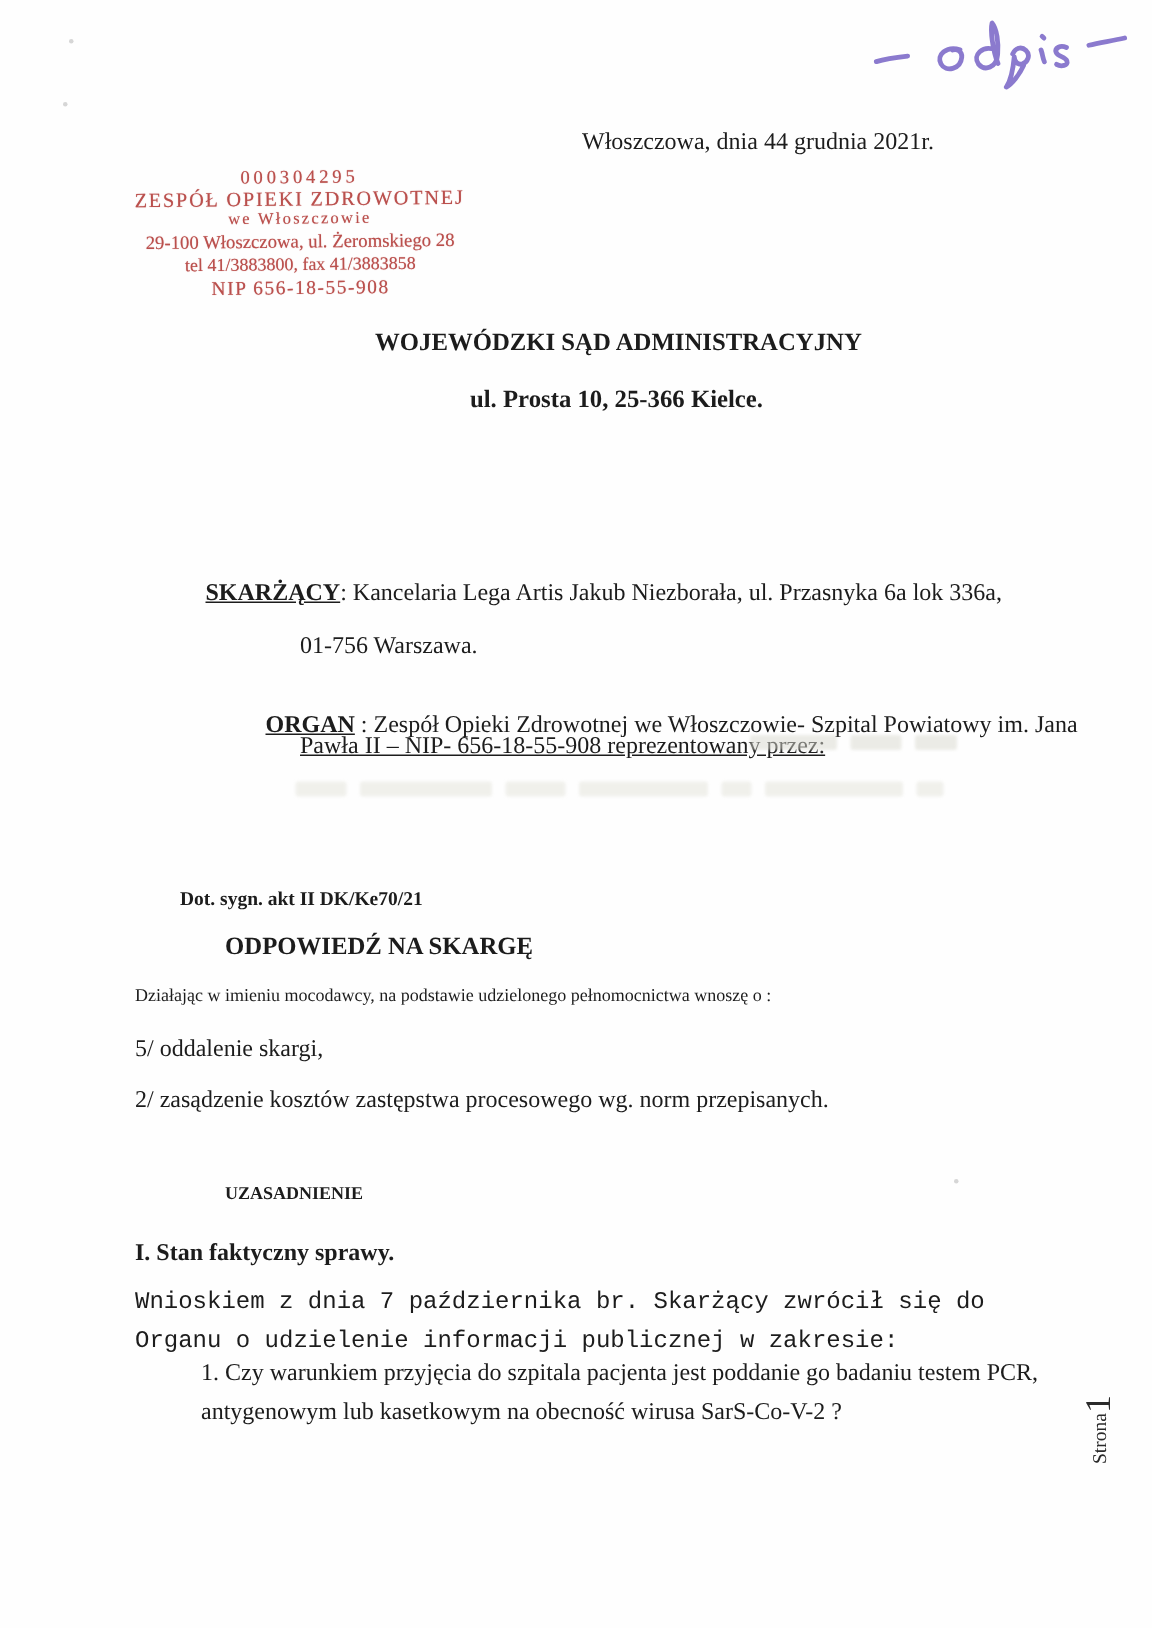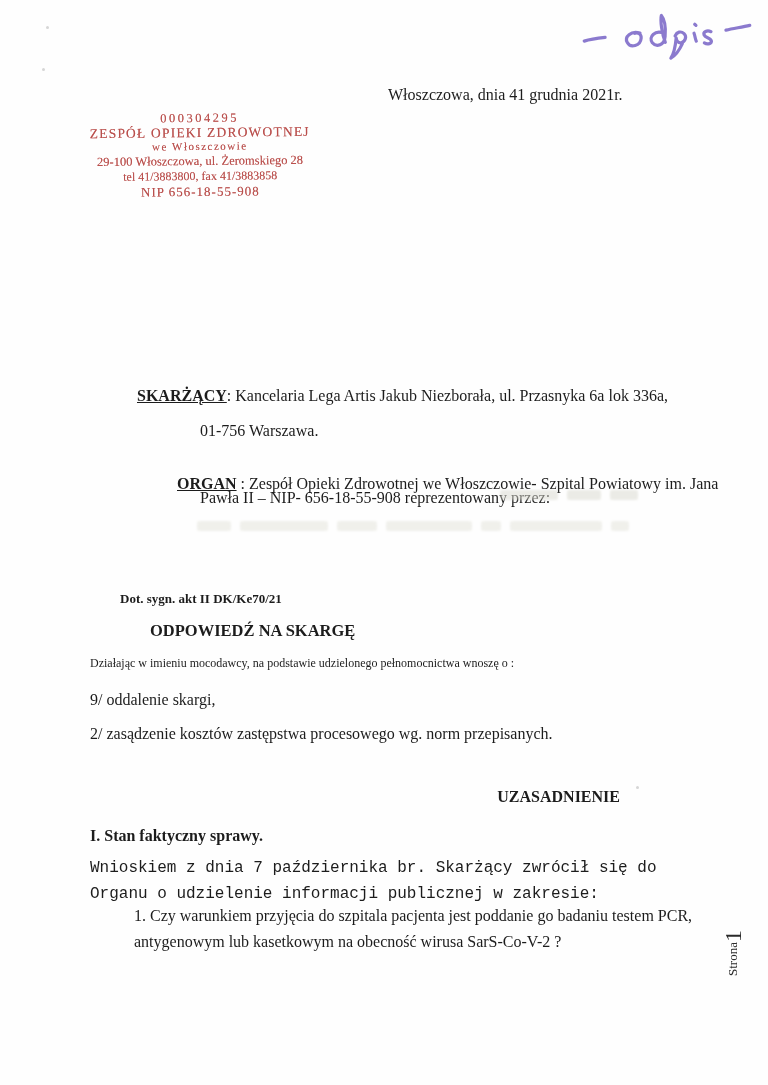--- a/index.html
+++ b/index.html
@@ -40,36 +40,36 @@
     left:250px;top:218px;width:322px;text-align:center;
     font-weight:bold;font-size:16.5px;
   }
   .court .c-line{margin-bottom:18px;white-space:nowrap;}
   .court .c-line:nth-child(2){margin-bottom:16px;}
   
   .line{font-size:16px;white-space:nowrap;}
   .skarzacy{left:137px;top:387px;}
   .skarzacy2{left:200px;top:422px;}
   .organ{left:137px;top:475px;margin-left:40px;}
-  .organ2{left:200px;top:489px;}
+  .organ2{left:200px;top:489px;text-decoration:underline;}
   .b{font-weight:bold;text-decoration:underline;}
   
   .faded{display:flex;gap:9px;filter:blur(1.1px);opacity:.5;}
   .faded span{height:10px;border-radius:2px;background:#d9d9cf;display:inline-block;}
   .faded1{left:500px;top:490px;}
   .faded2{left:197px;top:521px;}
   .faded2 span{background:#e3e3da;}
   
   .case-ref{left:120px;top:591px;font-weight:bold;font-size:13px;white-space:nowrap;}
   .doc-title{left:150px;top:621px;width:470px;font-weight:bold;font-size:16.5px;white-space:nowrap;}
   
   .intro{left:90px;top:656px;width:640px;font-size:12px;white-space:nowrap;}
   .item1{left:90px;top:691px;}
   .item2{left:90px;top:725px;}
-  .section-title{left:150px;top:788px;width:470px;text-align:right;font-weight:bold;font-size:16px;}
+  .section-title{left:150px;top:788px;width:470px;text-align:left;font-weight:bold;font-size:12px;}
   .subsection{left:90px;top:827px;font-weight:bold;font-size:16px;white-space:nowrap;}
   .para{left:90px;font-size:16px;width:608px;line-height:26px;}
   .para1{top:855px;font-family:Liberation Mono, monospace;}
   .para2{top:903px;margin-left:44px;}
   
   .pagenum{
     left:688px;top:908px;width:90px;height:90px;
   }
   .pagenum .rot{
     position:absolute;left:0;top:0;width:90px;height:90px;
@@ -93,32 +93,34 @@
       <path d="M86 29 C77 25 70 32 74 38 C78 43 86 41 87 32 C88 24 87 15 84 11 C82.5 16 84 30 87 38"></path>
       <path d="M97 32 C99 28 103 27 106 30 C109 33 107 38 103 39 C100 39.5 98 37 98 34 C97 42 95 50 92 54 C96 52 101 46 104 40"></path>
       <path d="M116 30 C117 33 117 36 118 38"></path>
       <path d="M117 21 C117.4 21.4 117.8 21.8 118.2 22.2"></path>
       <path d="M133 29 C129 27 125 29 126 32 C127 35 132 35 133 38 C134 41 129 42 126 40"></path>
       <path d="M148 28 C156 26.5 164 25.5 172 24"></path>
     </g>
   </svg>
 </div>
 
-<div class="abs date-line">Włoszczowa, dnia 41 grudnia 2021r.</div>
+<div class="abs date-line">Włoszczowa, dnia 44 grudnia 2021r.</div>
 
 <div class="abs stamp">
   <div class="s1">000304295</div>
   <div class="s2">ZESPÓŁ OPIEKI ZDROWOTNEJ</div>
   <div class="s3">we Włoszczowie</div>
   <div class="s4">29-100 Włoszczowa, ul. Żeromskiego 28</div>
   <div class="s5">tel 41/3883800, fax 41/3883858</div>
   <div class="s6">NIP 656-18-55-908</div>
 </div>
 
 <div class="abs court">
+  <div class="c-line">WOJEWÓDZKI SĄD ADMINISTRACYJNY</div>
+  <div class="c-line">ul. Prosta 10,  25-366 Kielce.</div>
 </div>
 
 <div class="abs line skarzacy"><span class="b">SKARŻĄCY</span><span>: Kancelaria Lega Artis Jakub Niezborała, ul. Przasnyka 6a lok 336a,</span></div>
 <div class="abs line skarzacy2">01-756 Warszawa.</div>
 
 <div class="abs line organ"><span class="b">ORGAN</span><span> : Zespół Opieki Zdrowotnej we Włoszczowie- Szpital Powiatowy im. Jana</span></div>
 <div class="abs line organ2"></div>
 <div class="abs line organ2">Pawła II –  NIP- 656-18-55-908 reprezentowany przez:</div>
 
 <div class="abs faded faded1">
@@ -133,21 +135,21 @@
     <span style="width:86px"></span>
     <span style="width:20px"></span>
     <span style="width:92px"></span>
     <span style="width:18px"></span>
 </div>
 
 <div class="abs case-ref">Dot. sygn. akt II DK/Ke70/21</div>
 <div class="abs doc-title">ODPOWIEDŹ NA SKARGĘ</div>
 
 <div class="abs line intro">Działając w imieniu mocodawcy, na podstawie udzielonego pełnomocnictwa  wnoszę o :</div>
-<div class="abs line item1">9/ oddalenie skargi,</div>
+<div class="abs line item1">5/ oddalenie skargi,</div>
 <div class="abs line item2">2/ zasądzenie kosztów zastępstwa procesowego wg. norm przepisanych.</div>
 
 <div class="abs section-title">UZASADNIENIE</div>
 <div class="abs subsection">I. Stan faktyczny sprawy.</div>
 
 <div class="abs para para1">Wnioskiem z dnia 7 października br. Skarżący zwrócił się do Organu o udzielenie informacji publicznej w zakresie:</div>
 <div class="abs para para2">1. Czy warunkiem przyjęcia do szpitala pacjenta jest poddanie go badaniu testem PCR, antygenowym lub kasetkowym na obecność wirusa SarS-Co-V-2 ?</div>
 
 <div class="abs pagenum">
   <div class="rot">

